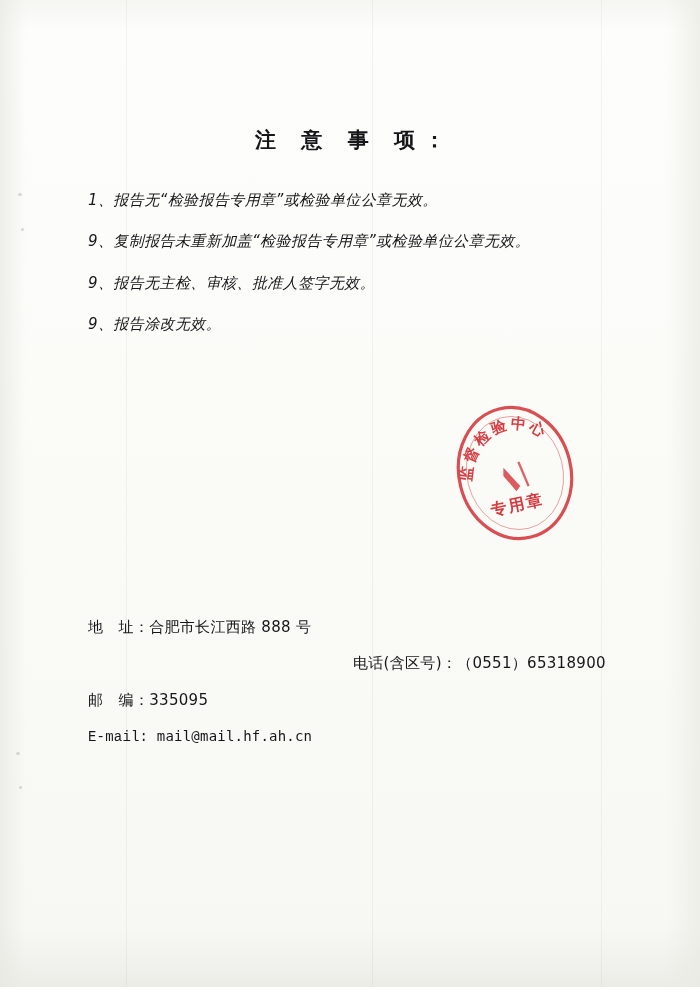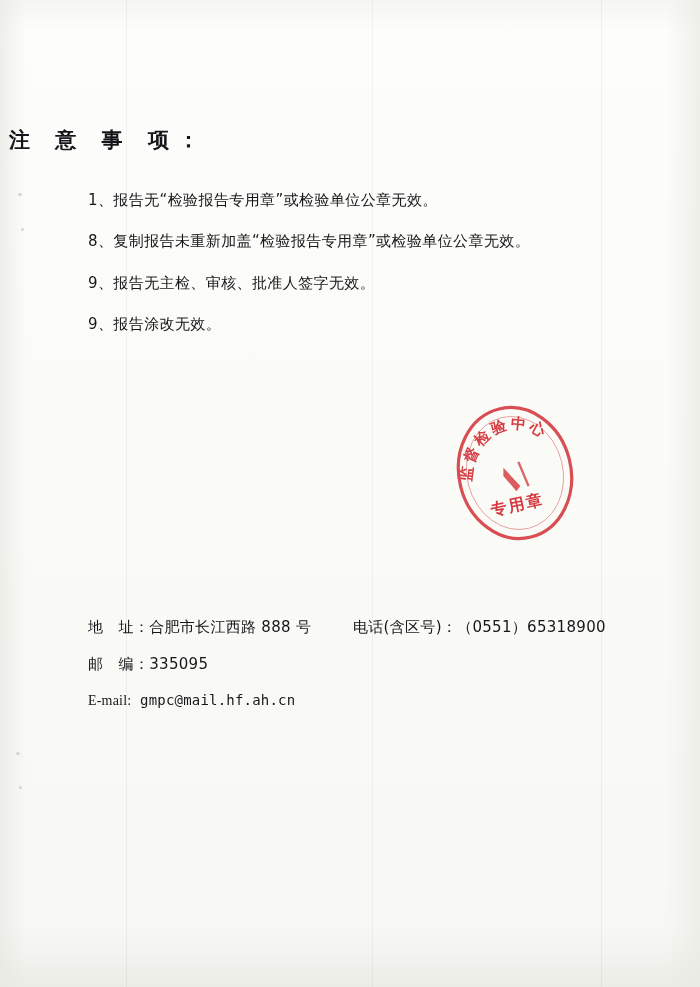--- a/index.html
+++ b/index.html
@@ -69,21 +69,21 @@
     background: #b9b9b2;
     border-radius: 50%;
     opacity: 0.55;
   }
 
   .title {
     position: absolute;
     left: 0;
     top: 126px;
     width: 700px;
-    text-align: left;
+    text-align: center;
     font-family: "DejaVu Sans", "Liberation Sans", sans-serif;
     font-size: 21px;
     font-weight: bold;
     letter-spacing: 9px;
     color: #16161a;
     text-indent: 9px;
   }
 
   .notes {
     position: absolute;
@@ -92,20 +92,21 @@
     width: 540px;
   }
   .note-line {
     font-family: "DejaVu Sans", "Liberation Sans", sans-serif;
     font-size: 15px;
     color: #17171b;
     line-height: 1.35;
     margin-bottom: 21px;
     letter-spacing: 0.4px;
     white-space: nowrap;
+    font-style: italic;
   }
 
   .contact {
     position: absolute;
     left: 88px;
     top: 618px;
     width: 545px;
   }
   .contact-row {
     display: flex;
@@ -119,30 +120,31 @@
     color: #17171b;
     letter-spacing: 0.3px;
     white-space: nowrap;
   }
   .contact-col-right {
     font-family: "DejaVu Sans", "Liberation Sans", sans-serif;
     font-size: 15px;
     color: #17171b;
     letter-spacing: 0.3px;
     white-space: nowrap;
+    margin-top: 36px;
   }
   .email-row {
     font-family: "DejaVu Sans Mono", monospace;
     font-size: 14px;
     color: #17171b;
     letter-spacing: 0.2px;
     white-space: nowrap;
   }
   .email-label {
-    font-family: Liberation Serif, serif;
+    font-family: Liberation Mono, monospace;
   }
 
   
   .seal {
     position: absolute;
     left: 455px;
     top: 403px;
     width: 120px;
     height: 140px;
     transform: rotate(-14deg);
@@ -181,21 +183,21 @@
 
   <div class="speck" style="left:18px;top:193px;width:4px;height:3px;"></div>
   <div class="speck" style="left:21px;top:228px;width:3px;height:3px;"></div>
   <div class="speck" style="left:16px;top:752px;width:4px;height:3px;"></div>
   <div class="speck" style="left:19px;top:786px;width:3px;height:3px;"></div>
 
   <div class="title">注 意 事 项：</div>
 
   <div class="notes">
     <div class="note-line">1、报告无“检验报告专用章”或检验单位公章无效。</div>
-    <div class="note-line">8、复制报告未重新加盖“检验报告专用章”或检验单位公章无效。</div>
+    <div class="note-line">9、复制报告未重新加盖“检验报告专用章”或检验单位公章无效。</div>
     <div class="note-line">9、报告无主检、审核、批准人签字无效。</div>
     <div class="note-line">9、报告涂改无效。</div>
   </div>
 
   <div class="seal">
     <svg width="120" height="140" viewBox="0 0 120 140" xmlns="http://www.w3.org/2000/svg">
       <ellipse cx="60" cy="70" rx="56" ry="66" fill="none" stroke="#d0262c" stroke-width="3.2" opacity="0.92"></ellipse>
       <ellipse cx="60" cy="70" rx="48" ry="57" fill="none" stroke="#d0262c" stroke-width="0.9" opacity="0.5"></ellipse>
       <path id="sealArc" d="M 14 76 A 48 58 0 0 1 106 62" fill="none" stroke="none"></path>
       <text font-family="'DejaVu Sans','Liberation Sans',sans-serif" font-size="15" font-weight="bold" fill="#d0262c" letter-spacing="3">
@@ -216,17 +218,17 @@
         <span>电话(含区号)：</span><span>（0551）65318900</span>
       </div>
     </div>
     <div class="contact-row">
       <div class="contact-col-left">
         <span>邮　编：</span><span>335095</span>
       </div>
     </div>
     <div class="email-row">
       <span class="email-label">E-mail:</span>
-      <span>gmpc@mail.hf.ah.cn</span>
+      <span>mail@mail.hf.ah.cn</span>
     </div>
   </div>
 
 </div>
 
 </body></html>

